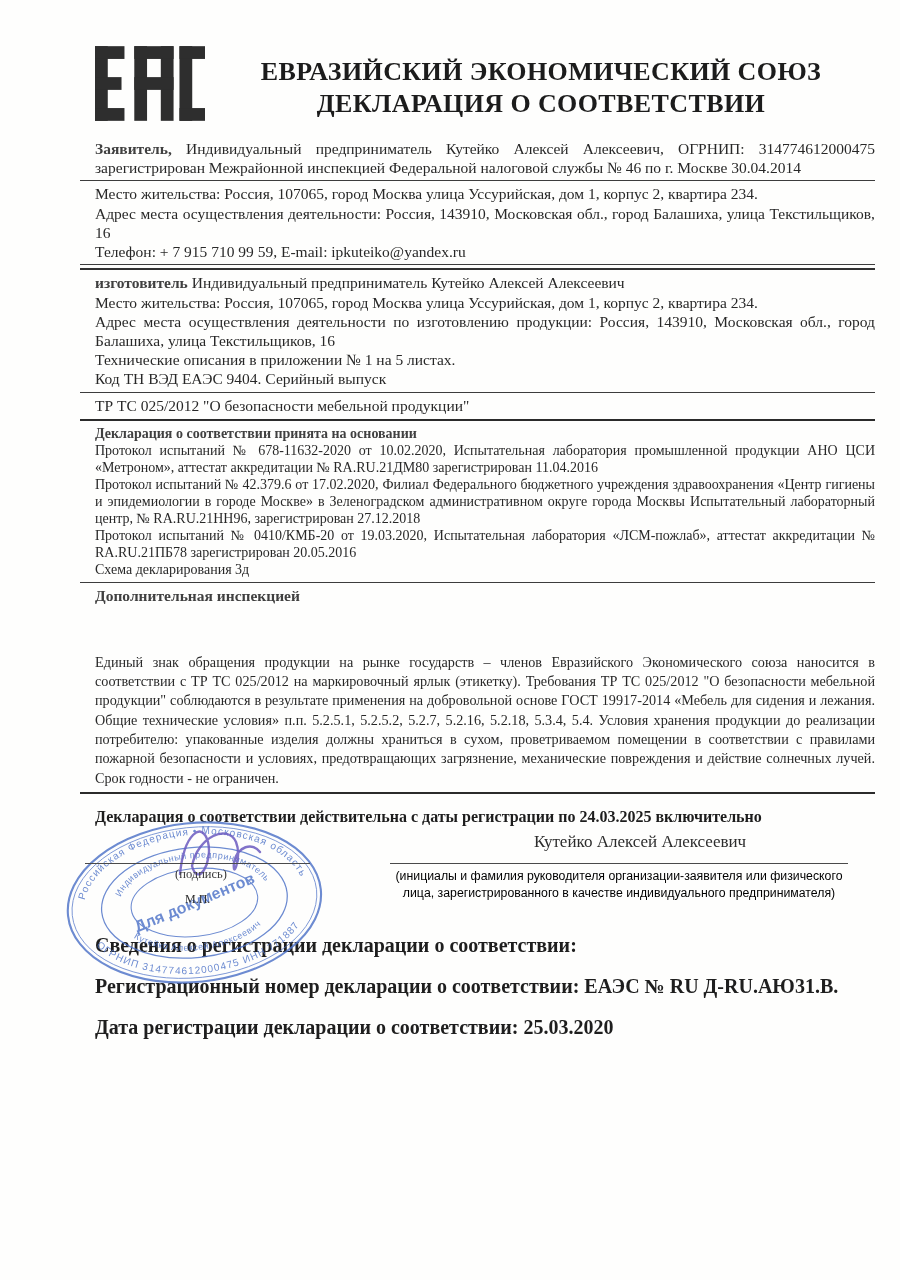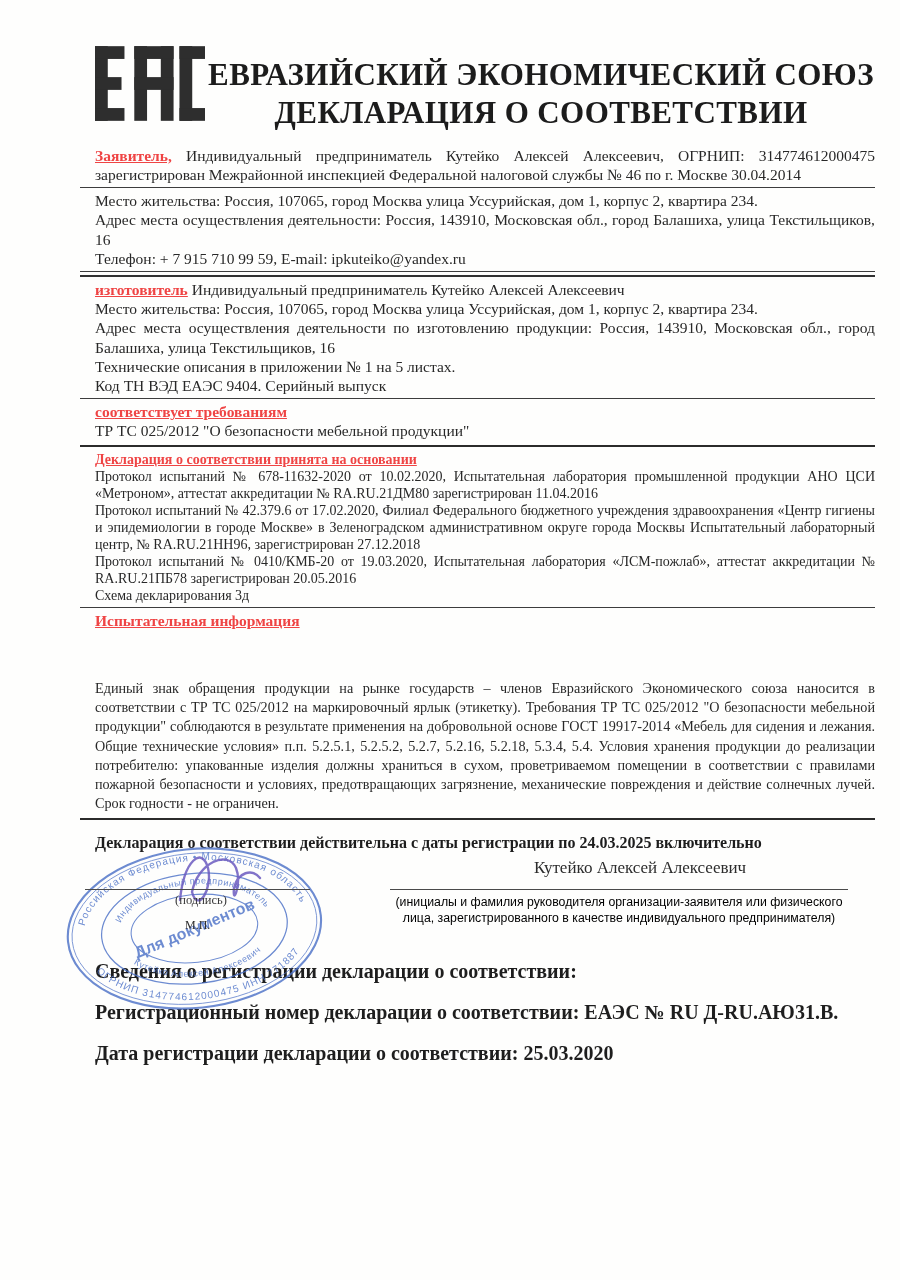--- a/index.html
+++ b/index.html
@@ -6,29 +6,29 @@
   .sheet{
     width:900px;height:1280px;margin:0 auto;background:#fefefd;
     box-sizing:border-box;position:relative;overflow:hidden;
     padding:46px 25px 0 80px;
     font-family:"Liberation Serif","DejaVu Serif",serif;
     color:#282828;
   }
   .txt{padding-left:15px;}
   .body-t{font-size:15.5px;line-height:1.24;}
   .just{text-align:justify;}
-  b{color:#ef4444;text-decoration:underline;}
+  b{color:#404040;}
   .rule{border:0;height:0;margin:3px 0;}
   .rule.thin{border-top:1.6px solid #3d3d3d;}
   .rule.mid{border-top:2px solid #323232;}
   .rule.thick{border-top:2.6px solid #2b2b2b;margin:4px 0;}
   
   .doc-header{display:flex;align-items:flex-start;margin-bottom:14px;}
   .eac-logo{width:112px;flex:0 0 auto;margin-left:15px;}
-  .titles{flex:1;text-align:center;font-weight:bold;font-size:31px;
+  .titles{flex:1;text-align:center;font-weight:bold;font-size:26px;
           line-height:1.22;letter-spacing:.4px;padding-top:10px;color:#1c1c1c;}
   
   p{margin:0;}
   .sec{margin:0;}
   .basis-t{font-size:14px;line-height:1.22;}
   .addl-t{font-size:14.2px;line-height:1.36;margin-top:48px;}
   .validity{font-size:16px;font-weight:bold;color:#1d1d1d;margin-top:14px;}
   
   .sig-area{position:relative;height:102px;margin-top:4px;}
   .sig-name{position:absolute;left:410px;top:2px;width:300px;text-align:center;
@@ -92,36 +92,35 @@
   <div class="txt body-t sec">
     <p><b>изготовитель</b> <span>Индивидуальный предприниматель Кутейко Алексей Алексеевич</span></p>
     <p>Место жительства: Россия, 107065, город Москва улица Уссурийская, дом 1, корпус 2, квартира 234.</p>
     <p class="just">Адрес места осуществления деятельности по изготовлению продукции: Россия, 143910, Московская обл., город Балашиха, улица Текстильщиков, 16</p>
     <p>Технические описания в приложении № 1 на 5 листах.</p>
     <p>Код ТН ВЭД ЕАЭС 9404.  Серийный выпуск</p>
   </div>
   <div class="rule thin"></div>
 
   <div class="txt body-t sec">
-    <p><b>соответствует требованиям</b></p>
     <p>ТР ТС 025/2012 "О безопасности мебельной продукции"</p>
   </div>
   <div class="rule thick"></div>
 
   <div class="txt basis-t sec">
     <p><b>Декларация о соответствии принята на основании</b></p>
     <p class="just">Протокол испытаний № 678-11632-2020 от 10.02.2020, Испытательная лаборатория промышленной продукции АНО ЦСИ «Метроном», аттестат аккредитации № RA.RU.21ДМ80 зарегистрирован 11.04.2016</p>
     <p class="just">Протокол испытаний № 42.379.6 от 17.02.2020, Филиал Федерального бюджетного учреждения здравоохранения «Центр гигиены и эпидемиологии в городе Москве» в Зеленоградском административном округе города Москвы Испытательный лабораторный центр, № RA.RU.21НН96, зарегистрирован 27.12.2018</p>
     <p class="just">Протокол испытаний № 0410/КМБ-20 от 19.03.2020, Испытательная лаборатория «ЛСМ-пожлаб», аттестат аккредитации № RA.RU.21ПБ78 зарегистрирован 20.05.2016</p>
     <p>Схема декларирования 3д</p>
   </div>
   <div class="rule thin"></div>
 
   <div class="txt sec">
-    <p class="body-t"><b>Испытательная информация</b></p>
+    <p class="body-t"><b>Дополнительная инспекцией</b></p>
     <p class="addl-t just">Единый знак обращения продукции на рынке государств – членов Евразийского Экономического союза наносится в соответствии с ТР ТС 025/2012 на маркировочный ярлык (этикетку). Требования ТР ТС 025/2012 "О безопасности мебельной продукции" соблюдаются в результате применения на добровольной основе ГОСТ 19917-2014 «Мебель для сидения и лежания. Общие технические условия» п.п. 5.2.5.1, 5.2.5.2, 5.2.7, 5.2.16, 5.2.18, 5.3.4, 5.4. Условия хранения продукции до реализации потребителю: упакованные изделия должны храниться в сухом, проветриваемом помещении в соответствии с правилами пожарной безопасности и условиях, предотвращающих загрязнение, механические повреждения и действие солнечных лучей.  Срок годности - не ограничен.</p>
   </div>
   <div class="rule thick"></div>
 
   <p class="txt validity">Декларация о соответствии  действительна с даты регистрации по 24.03.2025 включительно</p>
 
   <div class="sig-area">
 
     <svg class="stamp-svg" width="270" height="170" viewBox="0 0 255 155">
       <defs>

